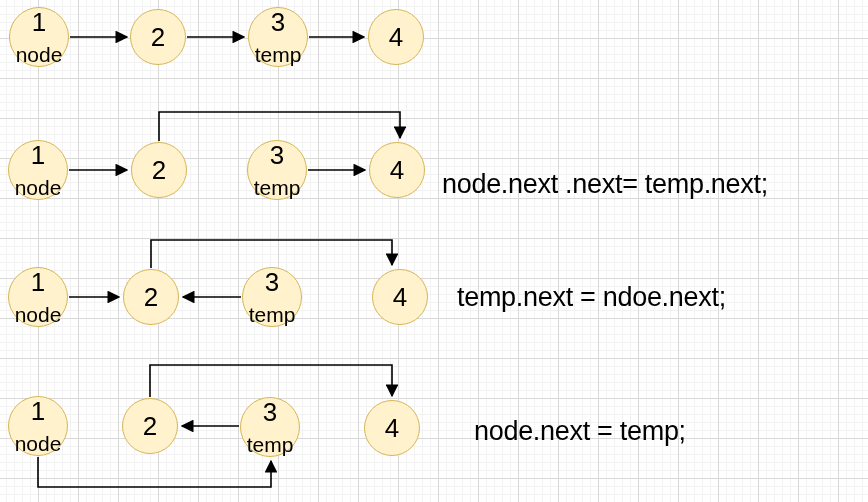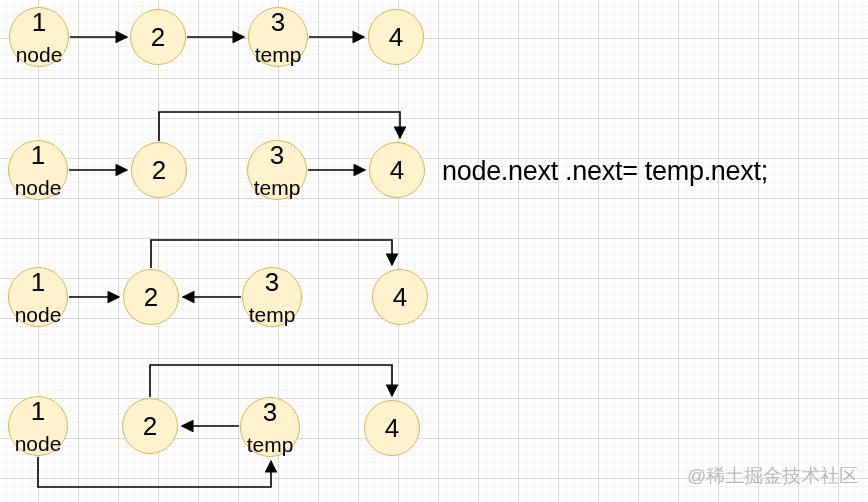--- a/index.html
+++ b/index.html
@@ -105,50 +105,51 @@
 
   </div>
   <div class="node r30" style="left:247px;top:140px">
     <span class="num">3</span>
     <span class="sub">temp</span>
   </div>
   <div class="node r28" style="left:369px;top:142px">
     <span class="num">4</span>
 
   </div>
-  <div class="code" style="left:442px;top:156px">node.next .next= temp.next;</div>
+  <div class="code" style="left:442px;top:169px">node.next .next= temp.next;</div>
 
   <div class="node r30" style="left:8px;top:267px">
     <span class="num">1</span>
     <span class="sub">node</span>
   </div>
   <div class="node r28" style="left:123px;top:269px">
     <span class="num">2</span>
 
   </div>
   <div class="node r30" style="left:242px;top:267px">
     <span class="num">3</span>
     <span class="sub">temp</span>
   </div>
   <div class="node r28" style="left:372px;top:269px">
     <span class="num">4</span>
 
   </div>
+  <div class="code" style="left:457px;top:282px">temp.next = ndoe.next;</div>
 
   <div class="node r30" style="left:8px;top:396px">
     <span class="num">1</span>
     <span class="sub">node</span>
   </div>
   <div class="node r28" style="left:122px;top:398px">
     <span class="num">2</span>
 
   </div>
   <div class="node r30" style="left:240px;top:397px">
     <span class="num">3</span>
     <span class="sub">temp</span>
   </div>
   <div class="node r28" style="left:364px;top:400px">
     <span class="num">4</span>
 
   </div>
+  <div class="code" style="left:474px;top:416px">node.next = temp;</div>
 
-  <div class="watermark">@稀土掘金技术社区</div>
 </div>
 
 </body></html>

